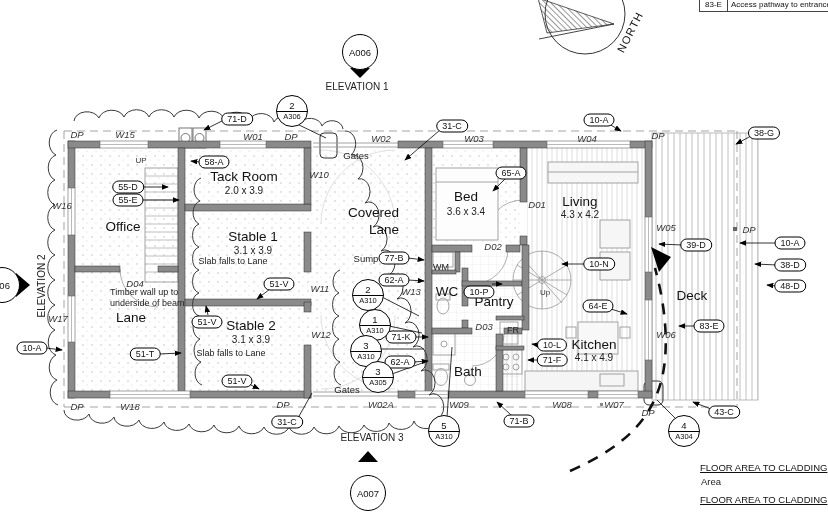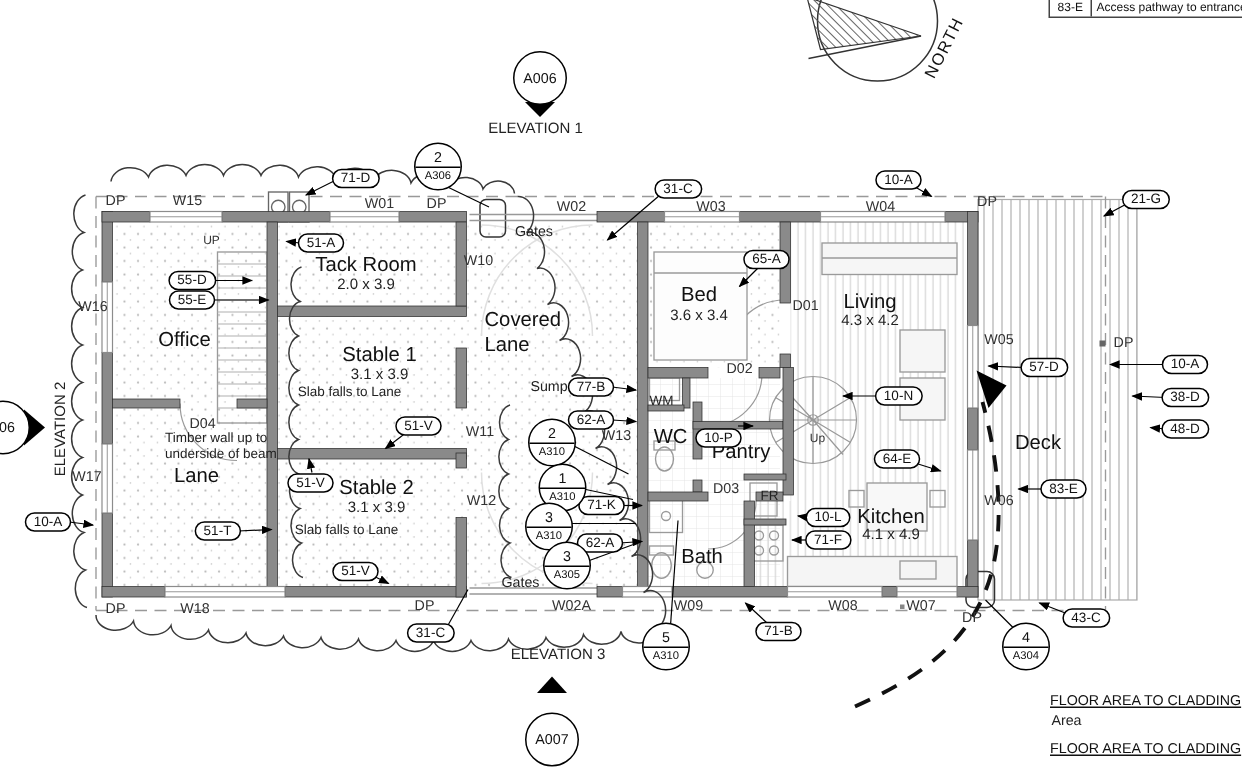--- a/index.html
+++ b/index.html
@@ -2,33 +2,33 @@
 <html><head>
 <meta charset="utf-8">
 <style>
   html,body{margin:0;padding:0;background:#fff;}
   #sheet{position:relative;width:828px;height:512px;background:#fff;overflow:hidden;
          font-family:"Liberation Sans",sans-serif;color:#111;}
   #sheet svg{position:absolute;left:0;top:0;}
   .lbl{position:absolute;transform:translate(-50%,-50%);white-space:nowrap;color:#111;}
   .r14{font-size:13.5px;} .r10{font-size:10px;color:#222;}
   .s95{font-size:9.5px;color:#222;text-align:center;} .s9{font-size:9px;color:#222;} .s8{font-size:8px;color:#333;text-align:center;}
-  .wtag{font-size:9.5px;color:#333;}
+  .wtag{font-size:9.5px;color:#333;font-style:italic;}
   .oval{font-size:9px;line-height:11px;padding:0 5px;border:1px solid #000;border-radius:9px;
         background:#fff;}
   .mark{position:absolute;width:30px;height:30px;border:1px solid #000;border-radius:50%;
         background:#fff;transform:translate(-50%,-50%);display:flex;flex-direction:column;
         align-items:center;justify-content:center;}
   .mark .num{font-size:9.5px;line-height:11px;width:100%;text-align:center;}
   .mark .sht{font-size:7.5px;line-height:10px;width:100%;text-align:center;border-top:1px solid #000;}
   .emark{position:absolute;width:34px;height:34px;border:1.2px solid #000;border-radius:50%;
          background:#fff;transform:translate(-50%,-50%);display:flex;align-items:center;
          justify-content:center;font-size:9.5px;}
   .vert{transform:translate(-50%,-50%) rotate(-90deg);}
-  .lane{white-space:normal;width:76px;text-align:left;line-height:17px;}
+  .lane{white-space:normal;width:76px;text-align:right;line-height:17px;}
   .note2{transform:translate(0,-50%);text-align:left;line-height:11px;}
   .legend{position:absolute;left:699px;top:-3px;display:flex;border:1px solid #444;background:#fff;
           font-size:8px;height:13px;align-items:center;}
   .legend .c1{width:27px;text-align:center;border-right:1px solid #444;height:100%;line-height:13px;}
   .legend .c2{padding:0 3px;white-space:nowrap;height:100%;line-height:13px;}
   .flink{position:absolute;font-size:9.5px;text-decoration:underline;color:#111;white-space:nowrap;}
   .north-lbl{position:absolute;font-size:11px;transform:translate(-50%,-50%) rotate(-63deg);
              letter-spacing:1px;}
 </style>
 </head>
@@ -363,40 +363,40 @@
 <div class="lbl s95" style="left:356px;top:155px">Gates</div>
 <div class="lbl s95" style="left:347px;top:389px">Gates</div>
 <div class="lbl s8" style="left:141px;top:160px">UP</div>
 <div class="lbl s8" style="left:545px;top:292px">Up</div>
 <div class="lbl s9" style="left:441px;top:267px">WM</div>
 <div class="lbl s9" style="left:513px;top:330px">FR</div>
 <div class="lbl s9 note2" style="left:110px;top:292px">Timber wall up to</div>
 <div class="lbl s9 note2" style="left:110px;top:303px">underside of beam</div>
 
 <div class="lbl oval" style="left:237px;top:119px">71-D</div>
-<div class="lbl oval" style="left:214px;top:162px">51-A</div>
+<div class="lbl oval" style="left:214px;top:162px">58-A</div>
 <div class="lbl oval" style="left:128px;top:187px">55-D</div>
 <div class="lbl oval" style="left:128px;top:200px">55-E</div>
 <div class="lbl oval" style="left:279px;top:284px">51-V</div>
 <div class="lbl oval" style="left:207px;top:322px">51-V</div>
 <div class="lbl oval" style="left:145px;top:354px">51-T</div>
 <div class="lbl oval" style="left:237px;top:381px">51-V</div>
 <div class="lbl oval" style="left:452px;top:126px">31-C</div>
 <div class="lbl oval" style="left:287px;top:422px">31-C</div>
 <div class="lbl oval" style="left:511px;top:173px">65-A</div>
 <div class="lbl oval" style="left:394px;top:258px">77-B</div>
 <div class="lbl oval" style="left:394px;top:280px">62-A</div>
 <div class="lbl oval" style="left:479px;top:292px">10-P</div>
 <div class="lbl oval" style="left:599px;top:264px">10-N</div>
 <div class="lbl oval" style="left:599px;top:120px">10-A</div>
-<div class="lbl oval" style="left:764px;top:133px">21-G</div>
+<div class="lbl oval" style="left:764px;top:133px">38-G</div>
 <div class="lbl oval" style="left:790px;top:243px">10-A</div>
 <div class="lbl oval" style="left:790px;top:265px">38-D</div>
 <div class="lbl oval" style="left:790px;top:286px">48-D</div>
-<div class="lbl oval" style="left:696px;top:245px">57-D</div>
+<div class="lbl oval" style="left:696px;top:245px">39-D</div>
 <div class="lbl oval" style="left:709px;top:326px">83-E</div>
 <div class="lbl oval" style="left:724px;top:412px">43-C</div>
 <div class="lbl oval" style="left:598px;top:306px">64-E</div>
 <div class="lbl oval" style="left:552px;top:345px">10-L</div>
 <div class="lbl oval" style="left:552px;top:360px">71-F</div>
 <div class="lbl oval" style="left:401px;top:337px">71-K</div>
 <div class="lbl oval" style="left:400px;top:362px">62-A</div>
 <div class="lbl oval" style="left:519px;top:421px">71-B</div>
 <div class="lbl oval" style="left:32px;top:348px">10-A</div>
 

